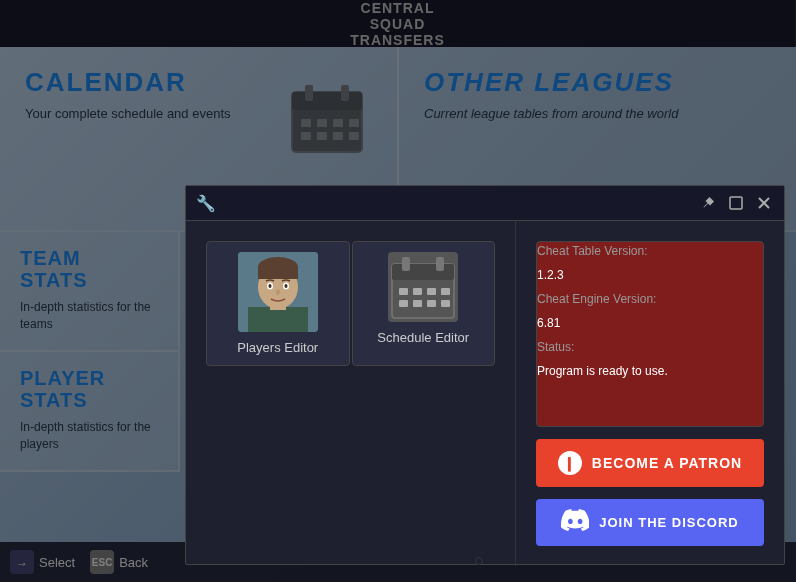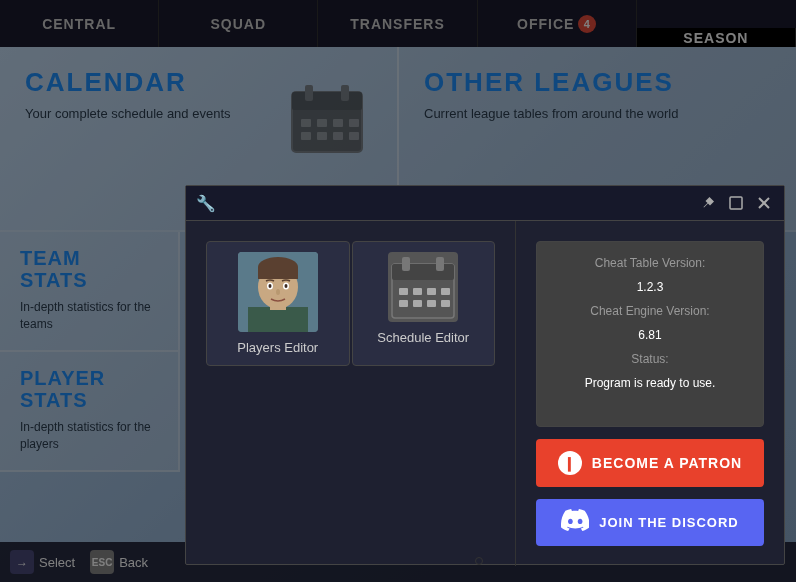--- a/index.html
+++ b/index.html
@@ -22,20 +22,21 @@
 
     
     .top-nav {
       position: absolute;
       top: 0; left: 0;
       width: 796px;
       height: 47px;
       background: #1a1a2e;
       display: flex;
       align-items: stretch;
+      flex-direction: column;
     }
     .nav-item {
       flex: 1;
       display: flex;
       align-items: center;
       justify-content: center;
       color: #ccc;
       font-size: 14px;
       font-weight: bold;
       letter-spacing: 1px;
@@ -83,21 +84,21 @@
     }
 
     .card {
       flex: 1;
       padding: 20px 25px;
       border-right: 2px solid rgba(255,255,255,0.4);
       background: rgba(255,255,255,0.15);
       cursor: pointer;
       position: relative;
     }
-    .card:last-child { border-right: none; }
+    .card:last-child { border-right: none; font-style: italic; }
 
     .card-title {
       color: #1e90ff;
       font-size: 26px;
       font-weight: bold;
       letter-spacing: 2px;
       text-transform: uppercase;
       margin-bottom: 8px;
     }
     .card-desc {
@@ -305,26 +306,24 @@
     
     .modal-right {
       flex: 1;
       padding: 20px;
       display: flex;
       flex-direction: column;
       gap: 12px;
     }
 
     .info-box {
-      background: #404040;
+      background: #7f1d1d;
       border: 1px solid #444;
       border-radius: 4px;
-      padding: 12px;
       flex: 1;
-      text-align: center;
     }
     .info-line {
       color: #ccc;
       font-size: 12px;
       margin-bottom: 6px;
       line-height: 1.5;
     }
     .info-label {
       color: #999;
       font-size: 12px;

